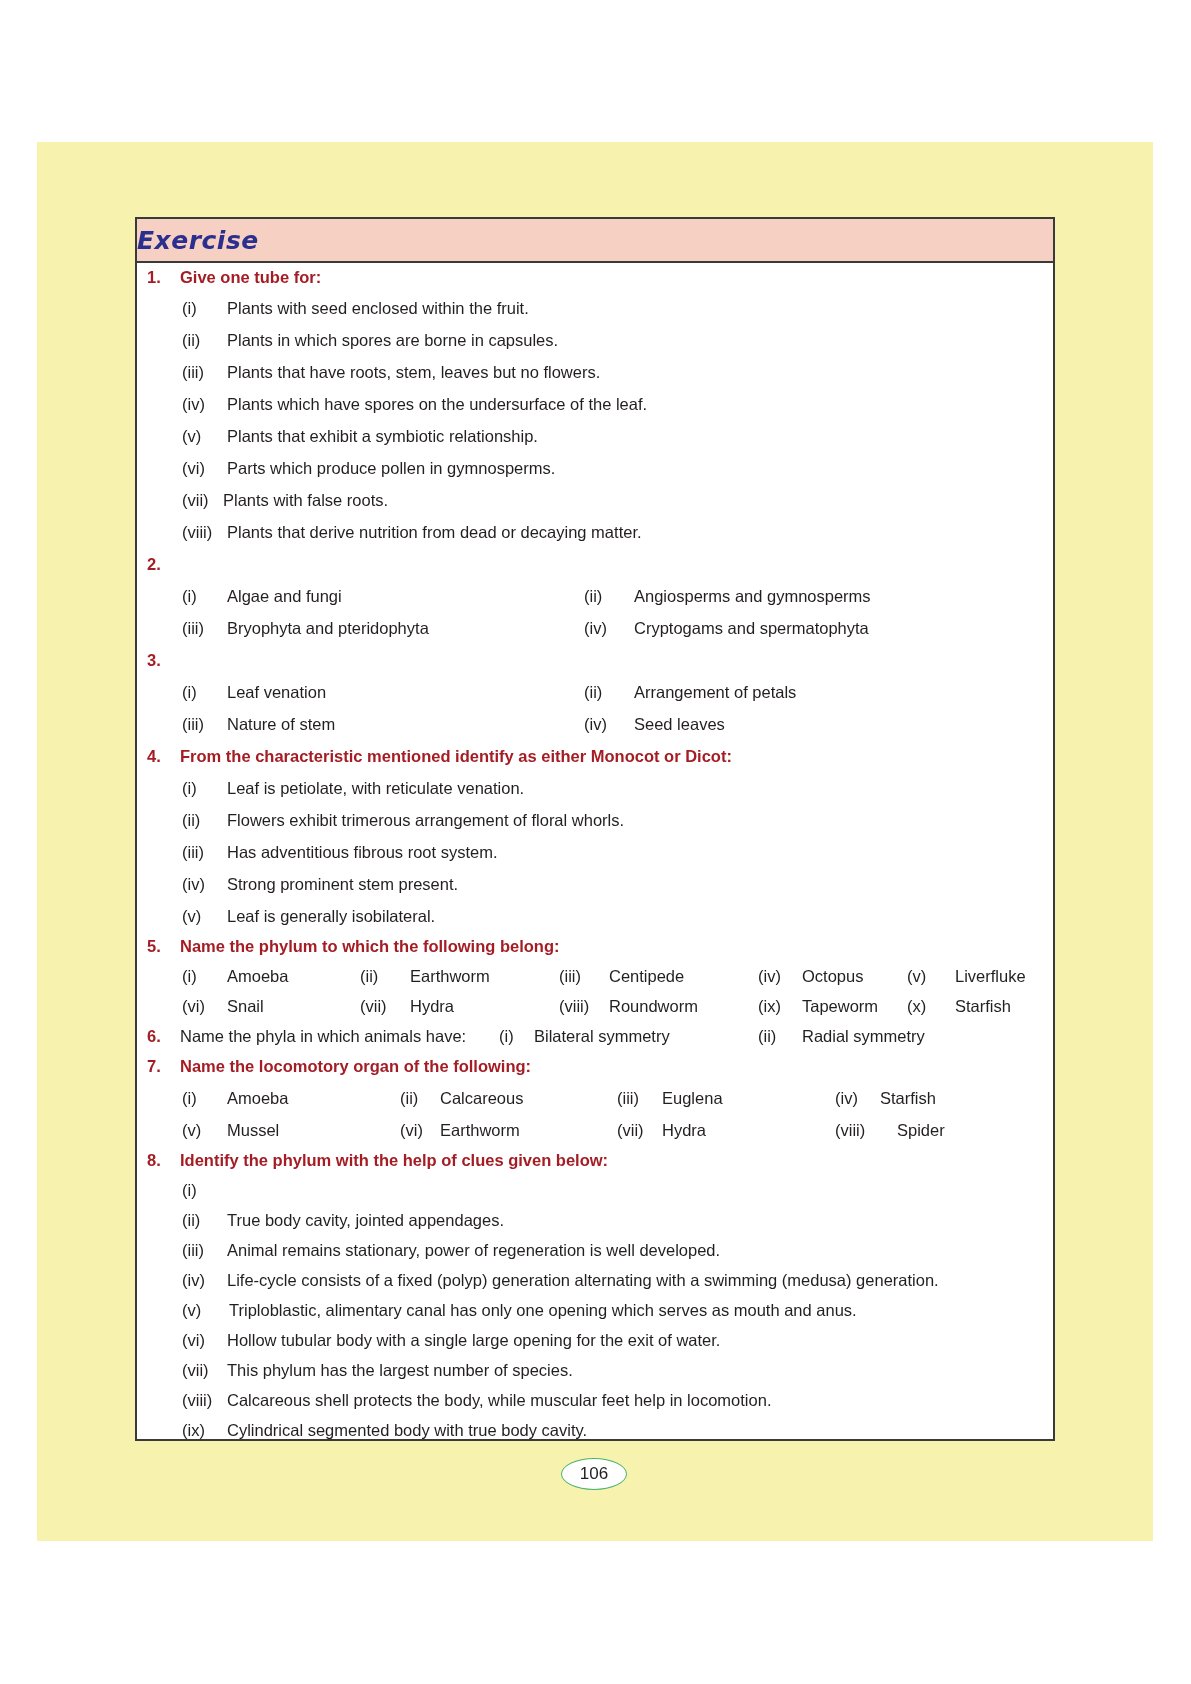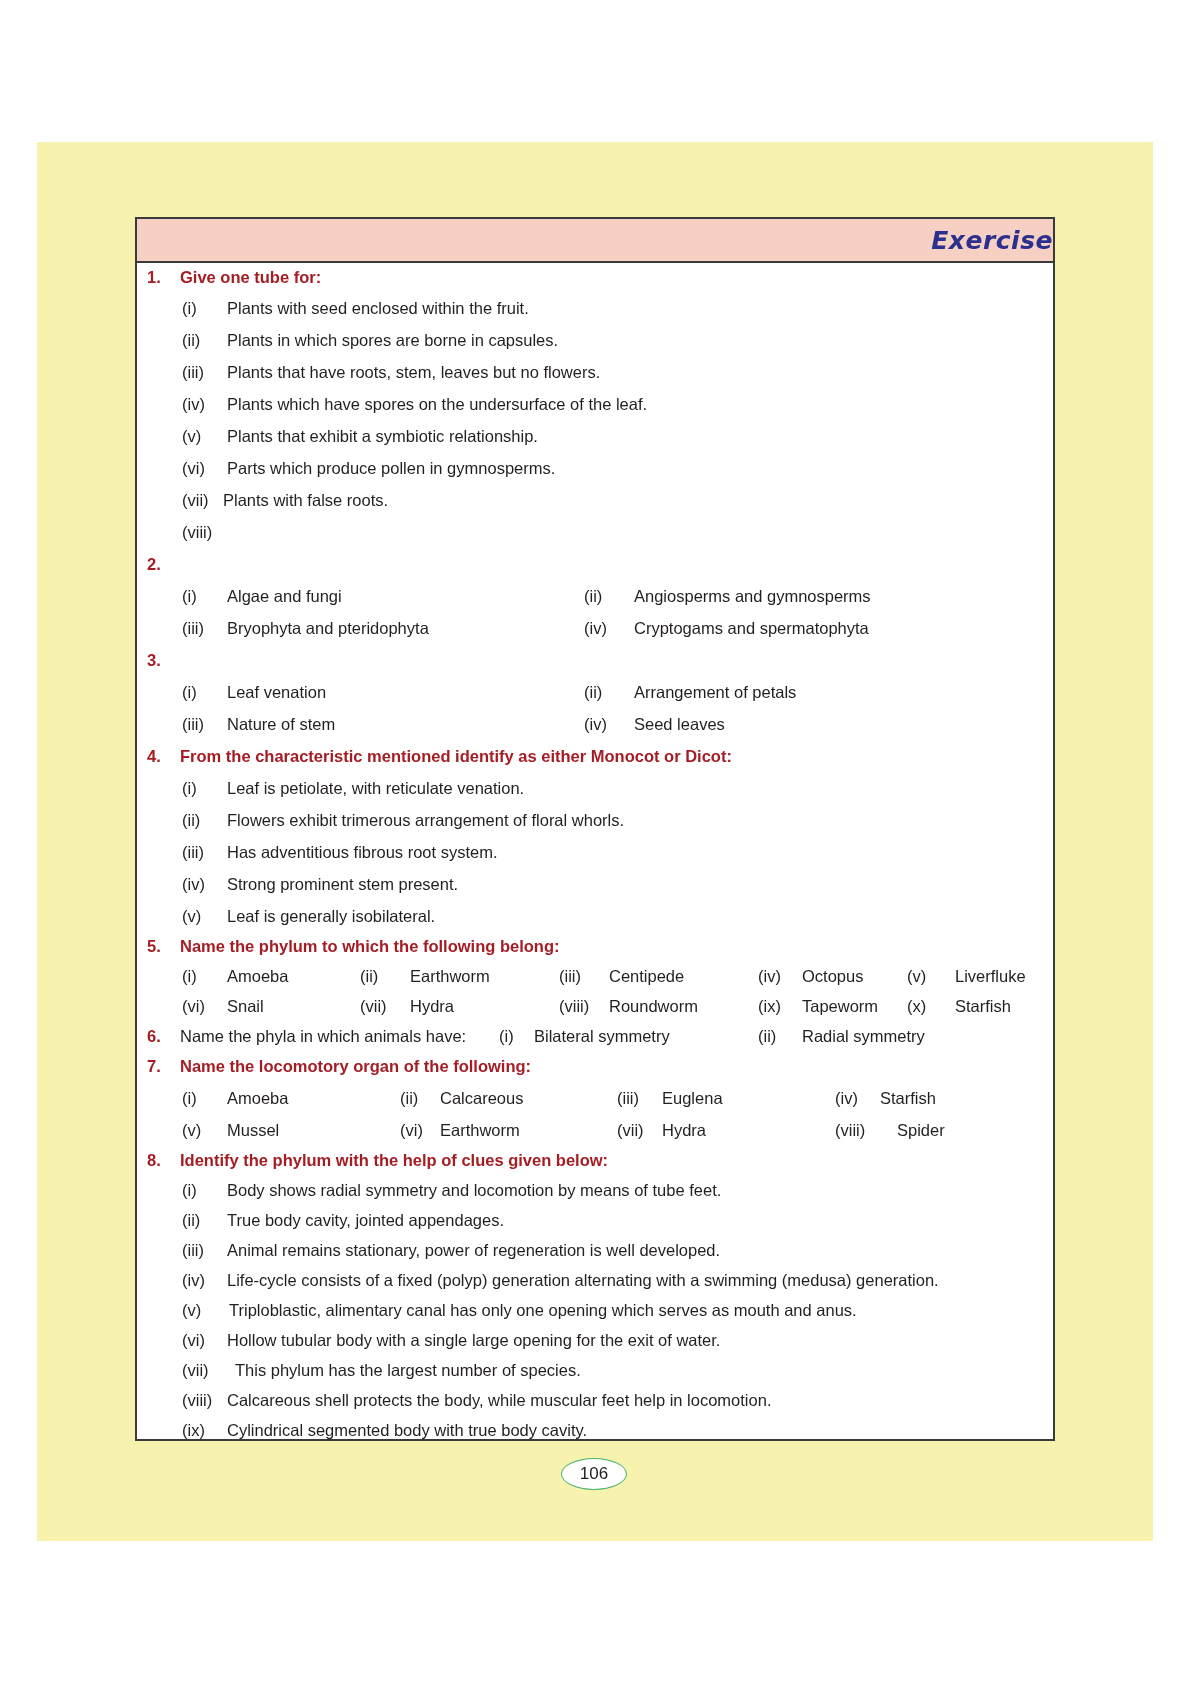--- a/index.html
+++ b/index.html
@@ -11,21 +11,21 @@
     position:absolute; left:37px; top:142px; width:1116px; height:1399px;
     background:#f7f2ad;
   }
   .box {
     position:absolute; left:135px; top:217px; width:920px; height:1224px;
     background:#ffffff; border:2px solid #3a3a3a; box-sizing:border-box;
   }
   .box-header {
     position:absolute; left:0; top:0; right:0; height:42px;
     background:#f6d0c3; border-bottom:2px solid #3a3a3a;
-    display:flex; align-items:center; justify-content:flex-end;
+    display:flex; align-items:center; justify-content:flex-start;
   }
   .box-title {
     font-family:"DejaVu Sans", sans-serif; font-style:italic; font-weight:bold;
     font-size:25px; color:#2b2f8e; letter-spacing:0.5px;
   }
   .row { position:absolute; left:0; right:0; height:24px; font-size:16.5px; line-height:24px; white-space:nowrap; }
   .qnum { position:absolute; left:10px; color:#a51d24; font-weight:bold; }
   .qtext { position:absolute; left:43px; color:#a51d24; font-weight:bold; }
   .qtext.plain { color:#231f20; font-weight:normal; }
   .lbl { position:absolute; color:#231f20; }
@@ -74,20 +74,21 @@
   <div class="row" style="top:237px">
     <span class="lbl" style="left:45px">(vi)</span>
     <span class="txt" style="left:90px">Parts which produce pollen in gymnosperms.</span>
   </div>
   <div class="row" style="top:269px">
     <span class="lbl" style="left:45px">(vii)</span>
     <span class="txt" style="left:86px">Plants with false roots.</span>
   </div>
   <div class="row" style="top:301px">
     <span class="lbl" style="left:45px">(viii)</span>
+    <span class="txt" style="left:90px">Plants that derive nutrition from dead or decaying matter.</span>
   </div>
 
   <div class="row" style="top:333px">
     <span class="qnum">2.</span>
   </div>
   <div class="row" style="top:365px">
     <span class="lbl" style="left:45px">(i)</span>
     <span class="txt" style="left:90px">Algae and fungi</span>
     <span class="lbl" style="left:447px">(ii)</span>
     <span class="txt" style="left:497px">Angiosperms and gymnosperms</span>
@@ -202,21 +203,20 @@
     <span class="lbl" style="left:698px">(viii)</span>
     <span class="txt" style="left:760px">Spider</span>
   </div>
 
   <div class="row" style="top:929px">
     <span class="qnum">8.</span>
     <span class="qtext">Identify the phylum with the help of clues given below:</span>
   </div>
   <div class="row" style="top:959px">
     <span class="lbl" style="left:45px">(i)</span>
-    <span class="txt" style="left:90px">Body shows radial symmetry and locomotion by means of tube feet.</span>
   </div>
   <div class="row" style="top:989px">
     <span class="lbl" style="left:45px">(ii)</span>
     <span class="txt" style="left:90px">True body cavity, jointed appendages.</span>
   </div>
   <div class="row" style="top:1019px">
     <span class="lbl" style="left:45px">(iii)</span>
     <span class="txt" style="left:90px">Animal remains stationary, power of regeneration is well developed.</span>
   </div>
   <div class="row" style="top:1049px">
@@ -226,21 +226,21 @@
   <div class="row" style="top:1079px">
     <span class="lbl" style="left:45px">(v)</span>
     <span class="txt" style="left:92px">Triploblastic, alimentary canal has only one opening which serves as mouth and anus.</span>
   </div>
   <div class="row" style="top:1109px">
     <span class="lbl" style="left:45px">(vi)</span>
     <span class="txt" style="left:90px">Hollow tubular body with a single large opening for the exit of water.</span>
   </div>
   <div class="row" style="top:1139px">
     <span class="lbl" style="left:45px">(vii)</span>
-    <span class="txt" style="left:98px">This phylum has the largest number of species.</span>
+    <span class="txt" style="left:90px">This phylum has the largest number of species.</span>
   </div>
   <div class="row" style="top:1169px">
     <span class="lbl" style="left:45px">(viii)</span>
     <span class="txt" style="left:90px">Calcareous shell protects the body, while muscular feet help in locomotion.</span>
   </div>
   <div class="row" style="top:1199px">
     <span class="lbl" style="left:45px">(ix)</span>
     <span class="txt" style="left:90px">Cylindrical segmented body with true body cavity.</span>
   </div>
 </div>

